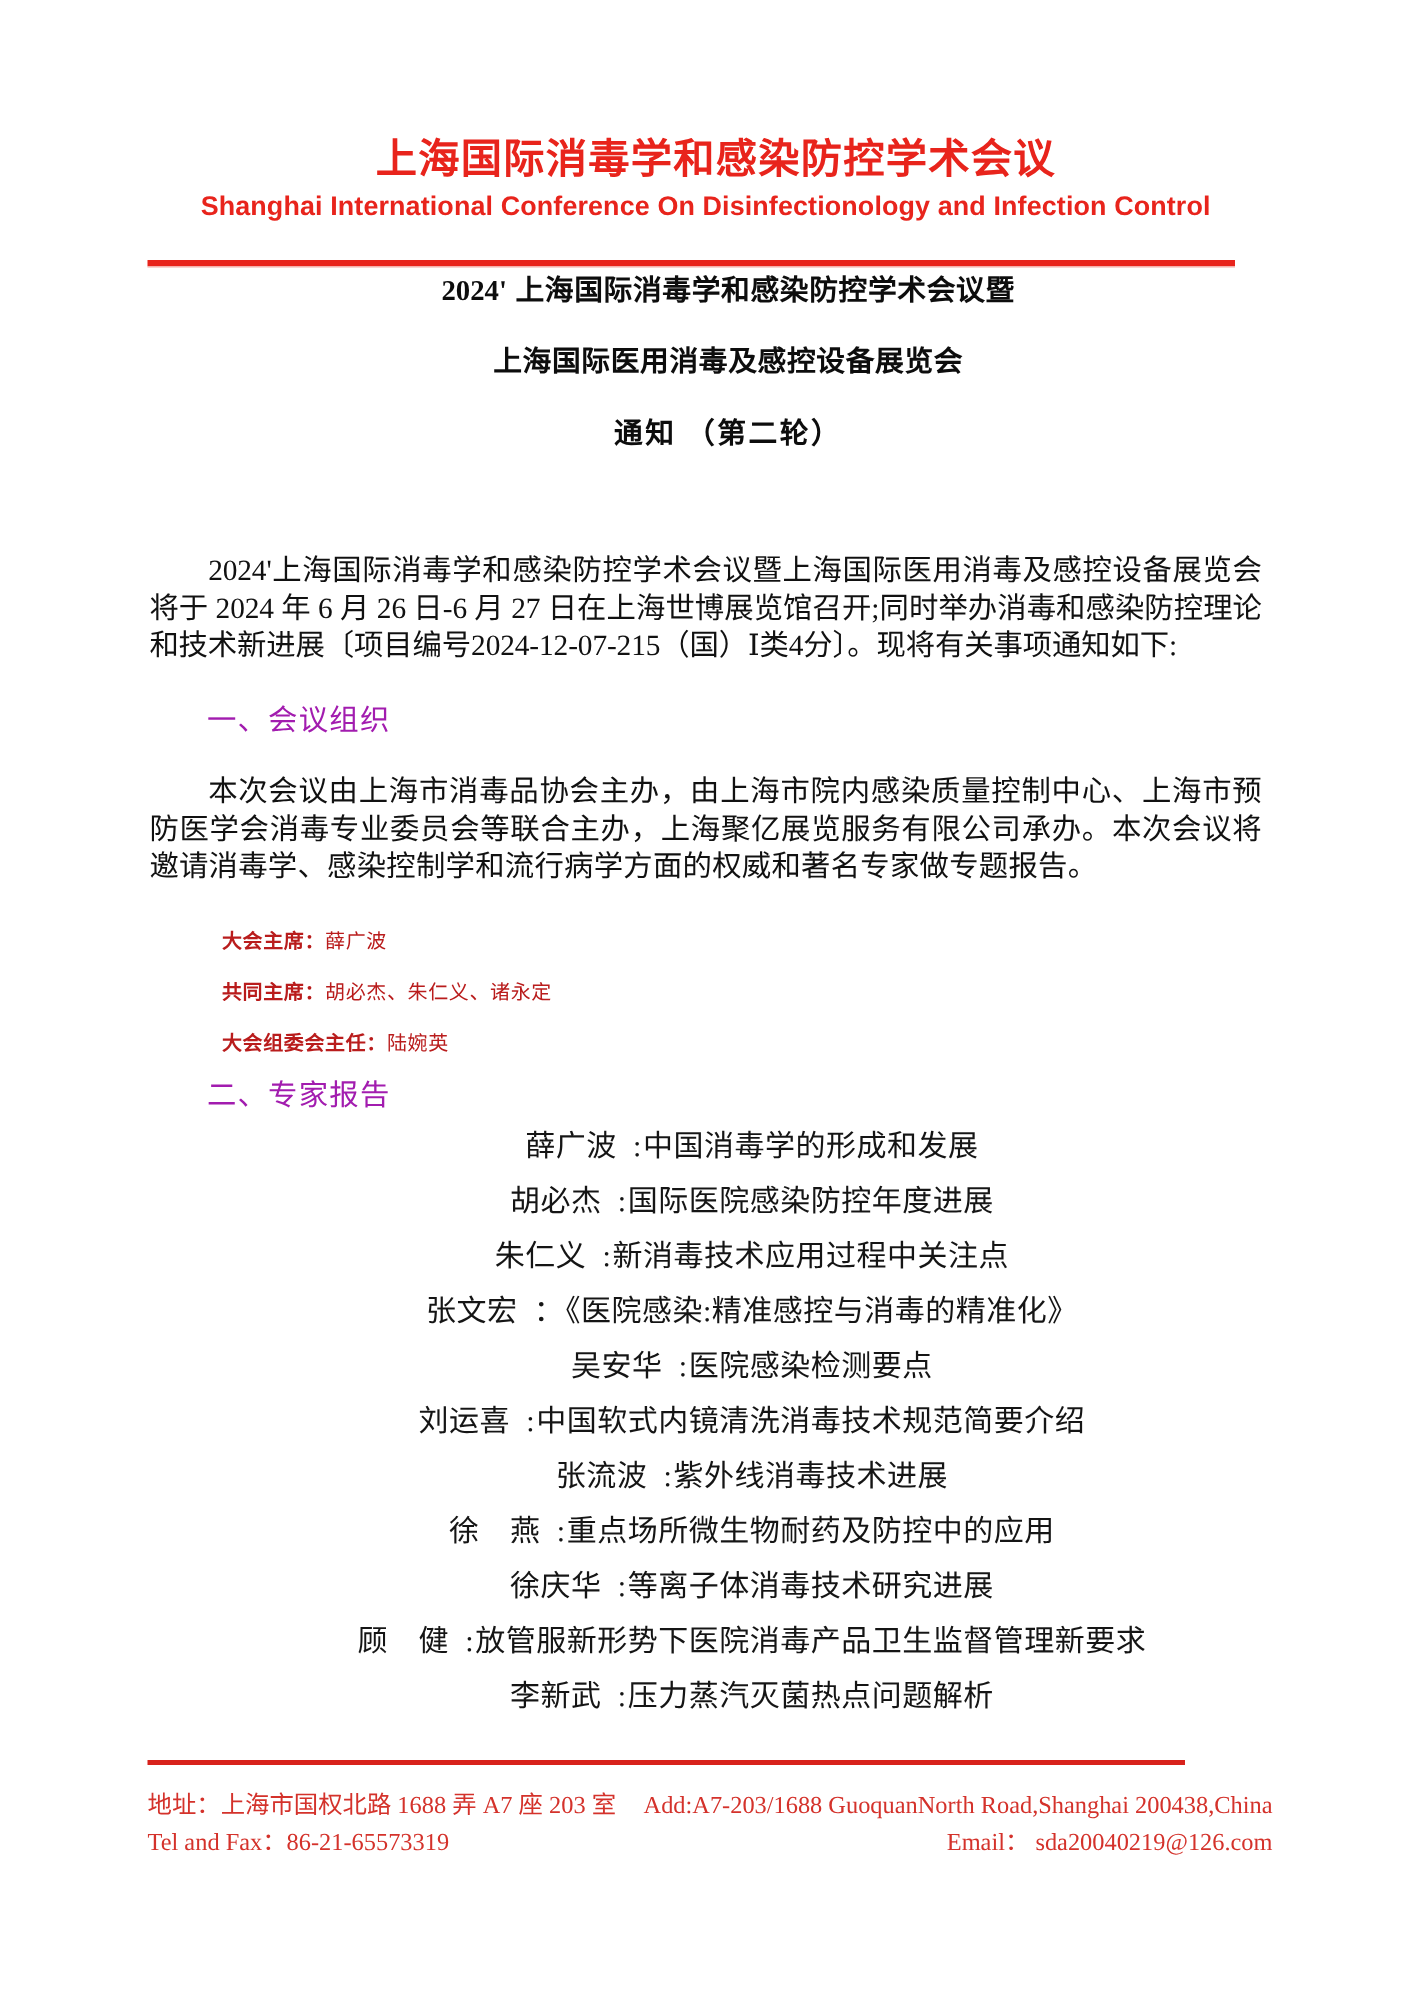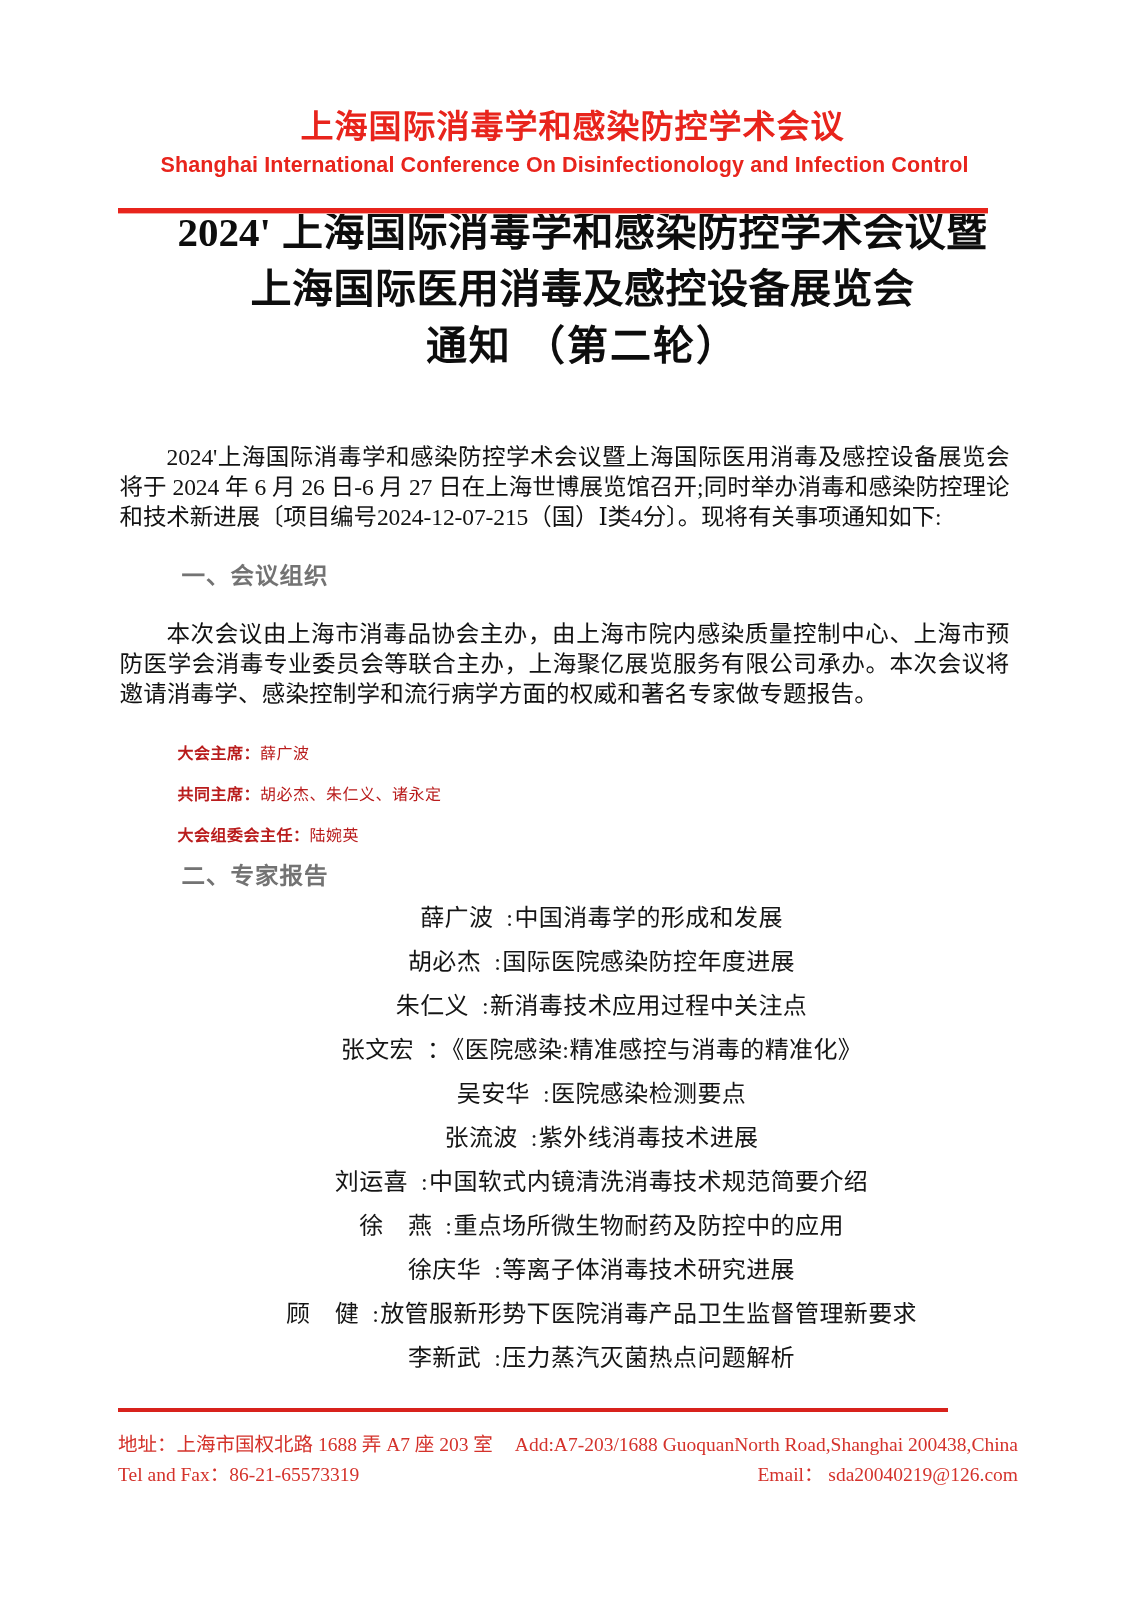--- a/index.html
+++ b/index.html
@@ -68,21 +68,21 @@
 
   
   .doc-title {
     margin-top: 26px;
     text-align: center;
     font-family: "Liberation Serif", "DejaVu Serif", serif;
     font-weight: bold;
     color: #0d0d0d;
   }
   .doc-title .line {
-    font-size: 41px;
+    font-size: 23px;
     line-height: 57px;
     letter-spacing: 0.5px;
     white-space: nowrap;
     padding-left: 36px;
   }
   .doc-title .line .yr {
     letter-spacing: 0px;
   }
   .doc-title .line.l3 {
     letter-spacing: 2px;
@@ -102,26 +102,26 @@
     text-indent: 2em;
     color: #111111;
     letter-spacing: 0.2px;
   }
   .para.tight {
     letter-spacing: -0.1px;
   }
 
   .section-head {
     font-family: "Liberation Sans", "DejaVu Sans", sans-serif;
-    font-weight: bold;
+    font-weight: normal;
     font-size: 23.5px;
     line-height: 40px;
-    margin-left: 62px;
+    margin-left: 46px;
     letter-spacing: 1px;
-    color: #737373;
+    color: #a21caf;
   }
 
   .kv-line {
     font-size: 16px;
     line-height: 41px;
     margin-left: 58px;
     color: #b91c1c;
   }
   .kv-line .k {
     font-family: "Liberation Sans", "DejaVu Sans", sans-serif;
@@ -225,22 +225,22 @@
     </div>
 
     <div class="section-head">二、专家报告</div>
 
     <ul class="talk-list">
       <li class="talk"><span class="speaker">薛广波</span><span class="sep">:</span><span class="topic">中国消毒学的形成和发展</span></li>
       <li class="talk"><span class="speaker">胡必杰</span><span class="sep">:</span><span class="topic">国际医院感染防控年度进展</span></li>
       <li class="talk"><span class="speaker">朱仁义</span><span class="sep">:</span><span class="topic">新消毒技术应用过程中关注点</span></li>
       <li class="talk"><span class="speaker">张文宏</span><span class="sep">：</span><span class="topic">《医院感染:精准感控与消毒的精准化》</span></li>
       <li class="talk"><span class="speaker">吴安华</span><span class="sep">:</span><span class="topic">医院感染检测要点</span></li>
+      <li class="talk"><span class="speaker">刘运喜</span><span class="sep">:</span><span class="topic">中国软式内镜清洗消毒技术规范简要介绍</span></li>
       <li class="talk"><span class="speaker">张流波</span><span class="sep">:</span><span class="topic">紫外线消毒技术进展</span></li>
-      <li class="talk"><span class="speaker">刘运喜</span><span class="sep">:</span><span class="topic">中国软式内镜清洗消毒技术规范简要介绍</span></li>
       <li class="talk"><span class="speaker">徐　燕</span><span class="sep">:</span><span class="topic">重点场所微生物耐药及防控中的应用</span></li>
       <li class="talk"><span class="speaker">徐庆华</span><span class="sep">:</span><span class="topic">等离子体消毒技术研究进展</span></li>
       <li class="talk"><span class="speaker">顾　健</span><span class="sep">:</span><span class="topic">放管服新形势下医院消毒产品卫生监督管理新要求</span></li>
       <li class="talk"><span class="speaker">李新武</span><span class="sep">:</span><span class="topic">压力蒸汽灭菌热点问题解析</span></li>
     </ul>
 
   </div>
 
   <div class="rule-bottom"></div>
   <div class="footer">

